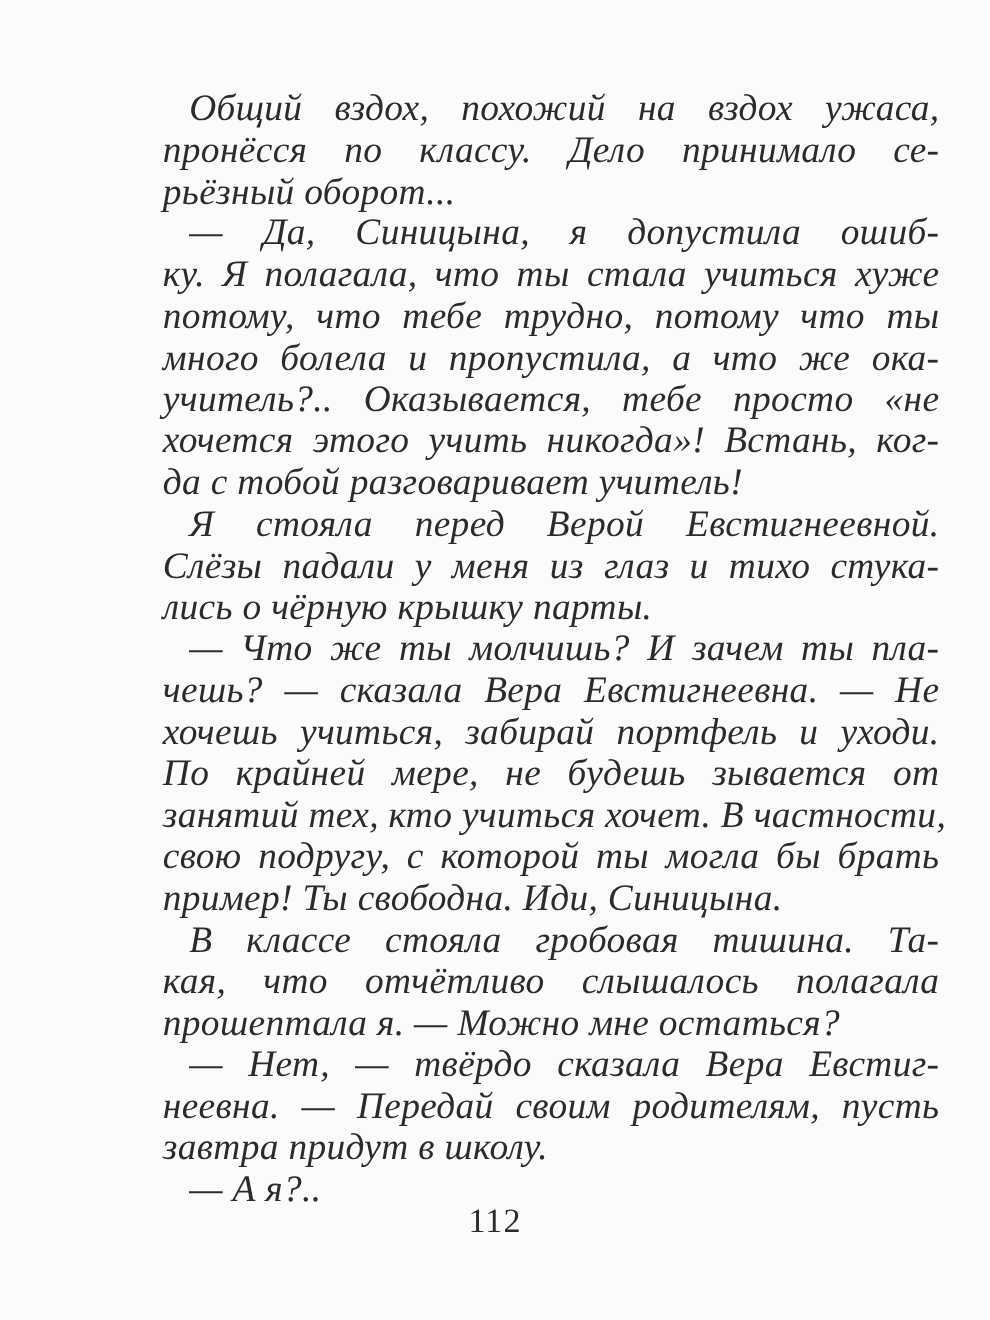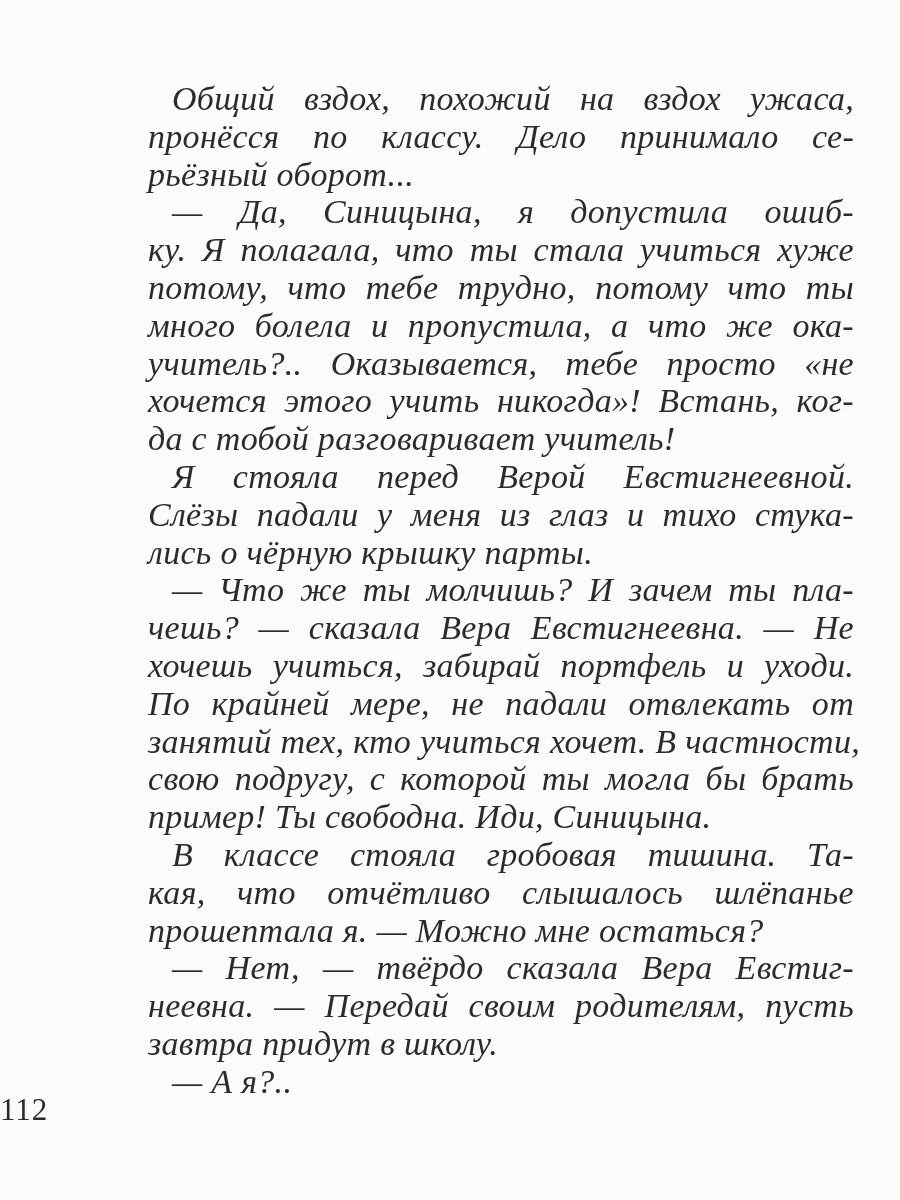--- a/index.html
+++ b/index.html
@@ -21,21 +21,21 @@
     white-space: nowrap;
     text-align: justify;
     text-align-last: justify;
     letter-spacing: 0.3px;
     font-style: italic;
   }
   .line.indent { padding-left: 24px; }
   .line.last { text-align-last: left; }
   .page-number {
     position: absolute; left: 0; width: 900px; top: 1092px;
-    font-size: 31px; letter-spacing: 1px;
+    text-align: center; font-size: 31px; letter-spacing: 1px;
   }
 </style>
 </head>
 <body>
 
 <div class="page-text" id="body">
     <div>
       <span class="line indent">Общий вздох, похожий на вздох ужаса,</span>
       <span class="line">пронёсся по классу. Дело принимало се-</span>
       <span class="line last">рьёзный оборот...</span>
@@ -51,28 +51,28 @@
     </div>
     <div>
       <span class="line indent">Я стояла перед Верой Евстигнеевной.</span>
       <span class="line">Слёзы падали у меня из глаз и тихо стука-</span>
       <span class="line last">лись о чёрную крышку парты.</span>
     </div>
     <div>
       <span class="line indent">— Что же ты молчишь? И зачем ты пла-</span>
       <span class="line">чешь? — сказала Вера Евстигнеевна. — Не</span>
       <span class="line">хочешь учиться, забирай портфель и уходи.</span>
-      <span class="line">По крайней мере, не падали отвлекать от</span>
+      <span class="line">По крайней мере, не будешь зывается от</span>
       <span class="line">занятий тех, кто учиться хочет. В частности,</span>
       <span class="line">свою подругу, с которой ты могла бы брать</span>
       <span class="line last">пример! Ты свободна. Иди, Синицына.</span>
     </div>
     <div>
       <span class="line indent">В классе стояла гробовая тишина. Та-</span>
-      <span class="line">кая, что отчётливо слышалось шлёпанье</span>
+      <span class="line">кая, что отчётливо слышалось полагала</span>
     </div>
     <div>
       <span class="line last">прошептала я. — Можно мне остаться?</span>
     </div>
     <div>
       <span class="line indent">— Нет, — твёрдо сказала Вера Евстиг-</span>
       <span class="line">неевна. — Передай своим родителям, пусть</span>
       <span class="line last">завтра придут в школу.</span>
     </div>
     <div>

